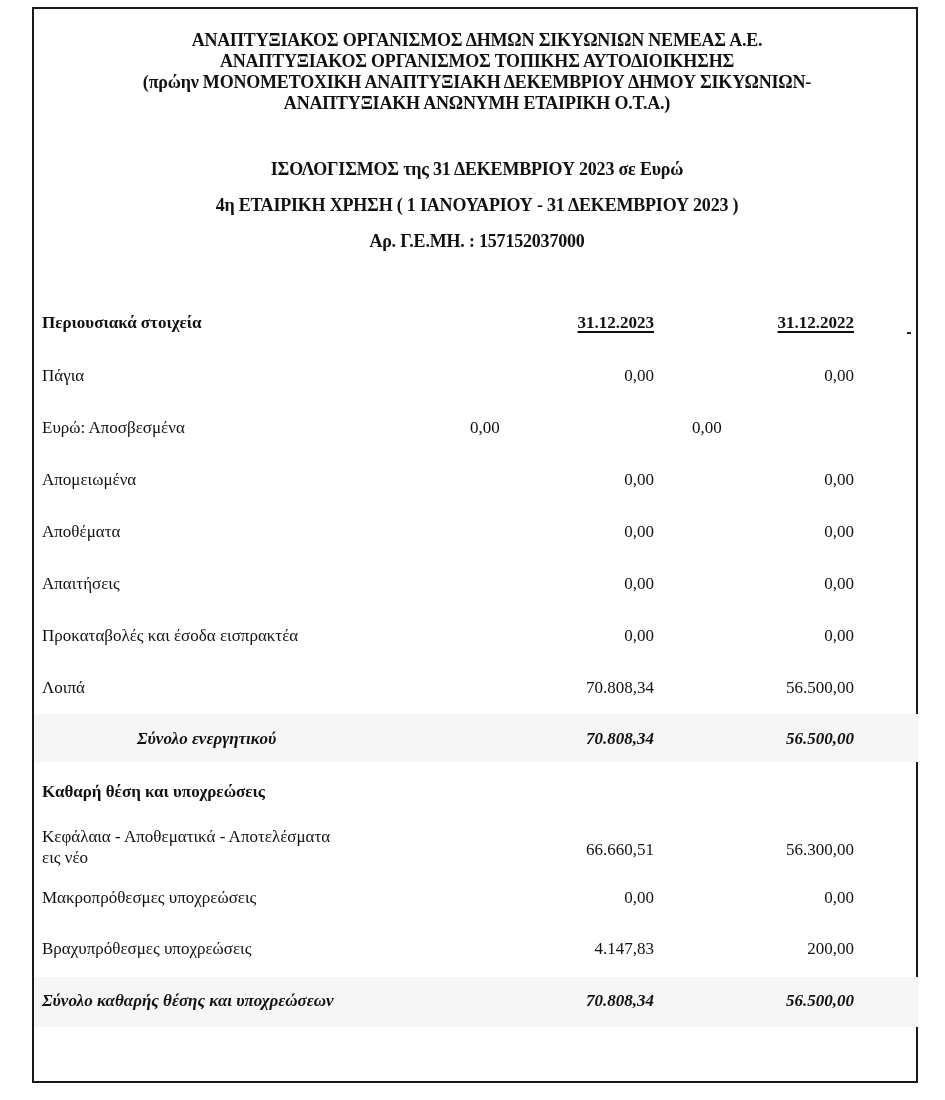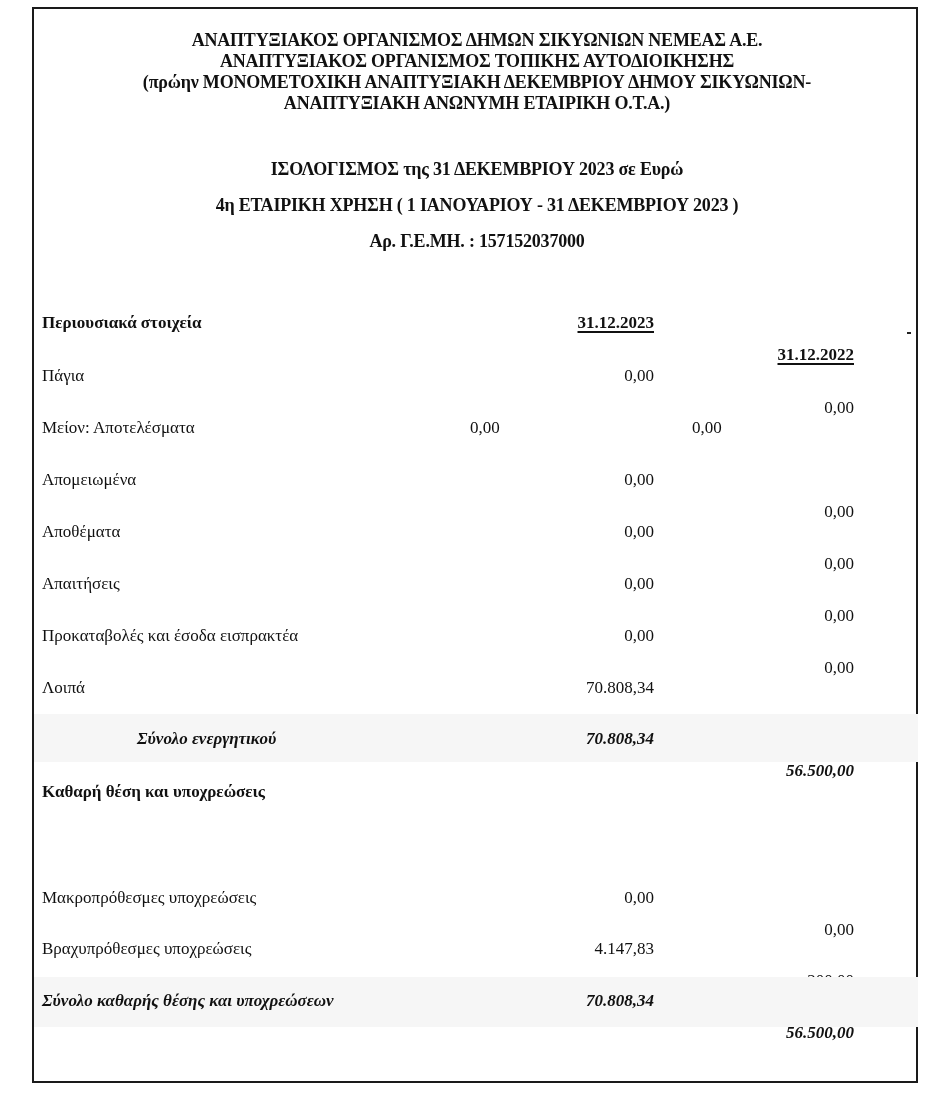--- a/index.html
+++ b/index.html
@@ -16,21 +16,21 @@
     position: absolute; left: 0; width: 886px; text-align: center;
     font-weight: bold; font-size: 18px; line-height: 21px; letter-spacing: -0.2px;
   }
   .hdr-line { display: block; white-space: nowrap; }
   .row { position: absolute; left: 0; width: 886px; height: 24px; font-size: 17px; line-height: 24px; }
   .lbl { position: absolute; left: 8px; white-space: nowrap; }
   .lbl.bold { font-weight: bold; }
   .lbl.total { font-weight: bold; font-style: italic; }
   .lbl.indent { left: 103px; }
   .v1 { position: absolute; right: 266px; text-align: right; white-space: nowrap; }
-  .v2 { position: absolute; right: 66px; text-align: right; white-space: nowrap; margin-top: 32px; }
+  .v2 { position: absolute; right: 66px; text-align: right; white-space: nowrap; }
   .s1 { position: absolute; left: 436px; white-space: nowrap; }
   .s2 { position: absolute; left: 658px; white-space: nowrap; }
   .col-h { font-weight: bold; text-decoration: underline; text-decoration-thickness: 2px; text-underline-offset: 3px; }
   .tot { font-weight: bold; font-style: italic; }
   .band { position: absolute; left: 0; width: 884px; background: #f6f6f6; }
   .mark { position: absolute; left: 873px; top: 323px; width: 4px; height: 2px; background: #222; }
   .lbl.two { line-height: 21px; }
 </style>
 </head>
 <body>
@@ -56,21 +56,21 @@
     <span class="v2 col-h">31.12.2022</span>
   </div>
 
   <div class="row" style="top:355px;">
     <span class="lbl">Πάγια</span>
     <span class="v1">0,00</span>
     <span class="v2">0,00</span>
   </div>
 
   <div class="row" style="top:407px;">
-    <span class="lbl">Μείον: Αποτελέσματα</span>
+    <span class="lbl">Ευρώ: Αποσβεσμένα</span>
     <span class="s1">0,00</span>
     <span class="s2">0,00</span>
   </div>
 
   <div class="row" style="top:459px;">
     <span class="lbl">Απομειωμένα</span>
     <span class="v1">0,00</span>
     <span class="v2">0,00</span>
   </div>
 
@@ -102,20 +102,28 @@
   <div class="row" style="top:718px;">
     <span class="lbl total indent">Σύνολο ενεργητικού</span>
     <span class="v1 tot">70.808,34</span>
     <span class="v2 tot">56.500,00</span>
   </div>
 
   <div class="row" style="top:771px;">
     <span class="lbl bold">Καθαρή θέση και υποχρεώσεις</span>
   </div>
 
+  <div class="row" style="top:817px; height:48px;">
+    <span class="lbl two">
+      <span style="display:block;">Κεφάλαια - Αποθεματικά - Αποτελέσματα</span>
+      <span style="display:block;">εις νέο</span>
+    </span>
+    <span class="v1" style="top:12px;">66.660,51</span>
+    <span class="v2" style="top:12px;">56.300,00</span>
+  </div>
 
   <div class="row" style="top:877px;">
     <span class="lbl">Μακροπρόθεσμες υποχρεώσεις</span>
     <span class="v1">0,00</span>
     <span class="v2">0,00</span>
   </div>
 
   <div class="row" style="top:928px;">
     <span class="lbl">Βραχυπρόθεσμες υποχρεώσεις</span>
     <span class="v1">4.147,83</span>

